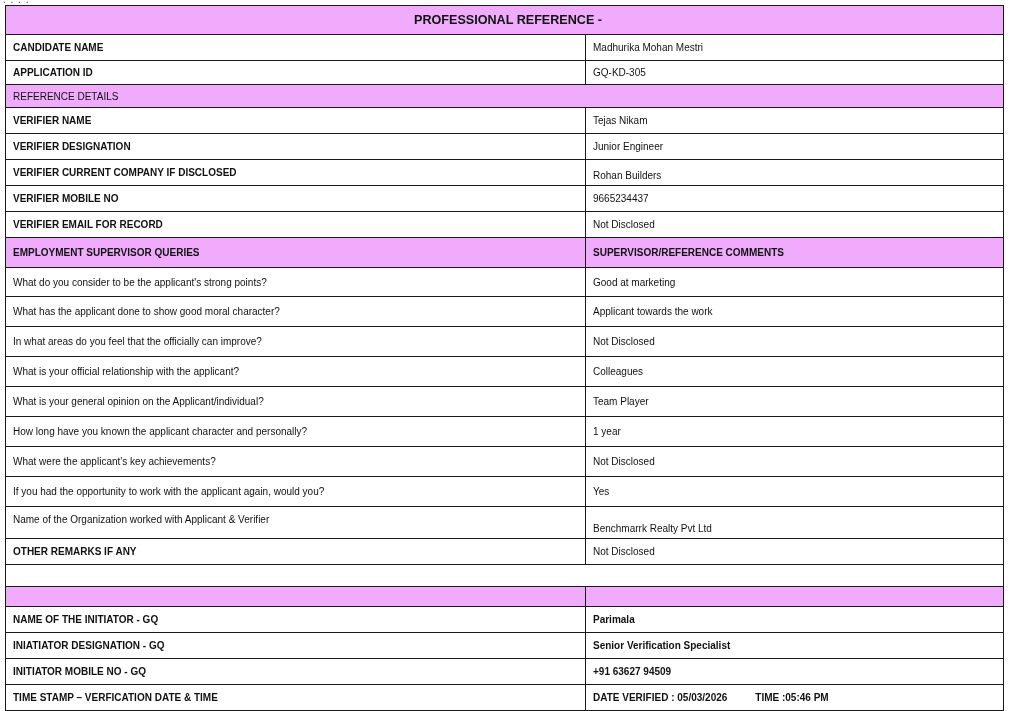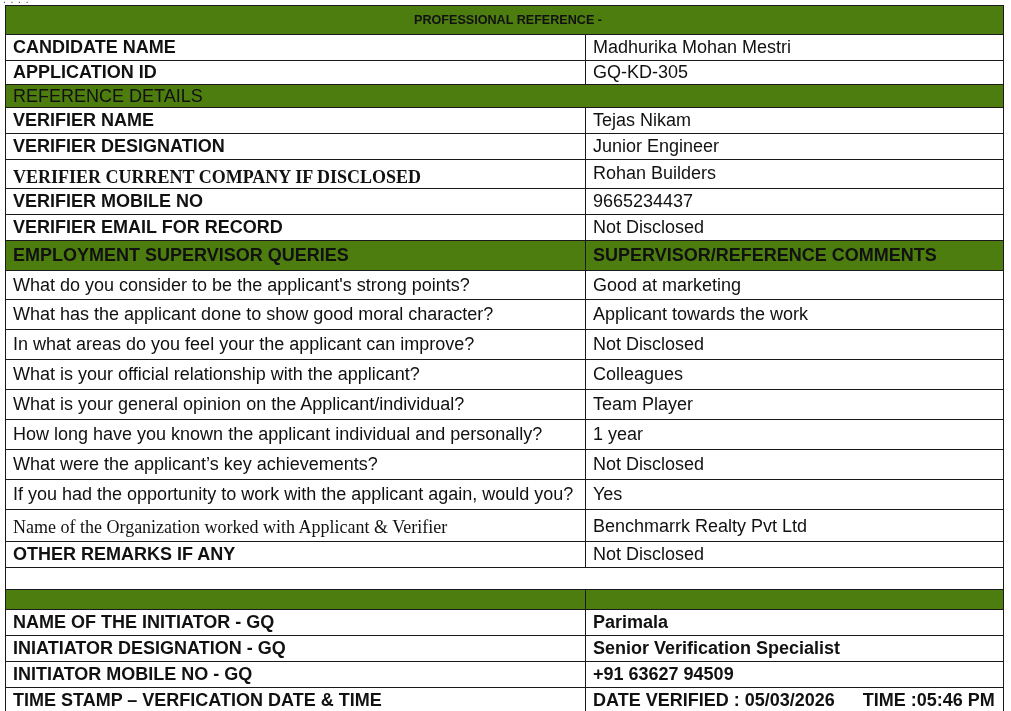--- a/index.html
+++ b/index.html
@@ -1,28 +1,28 @@
 <!DOCTYPE html>
 <html><head>
   <meta charset="utf-8">
   <style>
     html, body { margin: 0; padding: 0; background: #ffffff; }
     body { width: 1011px; height: 711px; position: relative; overflow: hidden;
            font-family: "Liberation Sans", "DejaVu Sans", sans-serif; color: #111; }
     .dots { position: absolute; left: 3px; top: -6px; font-size: 10px; color: #444; letter-spacing: 1px; }
     table { position: absolute; left: 5px; top: 5px; width: 998px; border-collapse: collapse; table-layout: fixed; }
-    td { border: 1.3px solid #1a1a1a; font-size: 18px; padding: 0 0 0 7px; vertical-align: middle;
+    td { border: 1.3px solid #1a1a1a; font-size: 10px; padding: 0 0 0 7px; vertical-align: middle;
          white-space: nowrap; overflow: hidden; }
     col.c1 { width: 580px; }
     col.c2 { width: 418px; }
-    .hdr td { background: #4d7c0f; }
+    .hdr td { background: #f0abfc; }
     .title td { height: 28px; text-align: center; font-weight: bold; font-size: 12.6px; }
     .b { font-weight: bold; }
     .bottom { vertical-align: bottom; padding-bottom: 4px; }
-    .top { vertical-align: top; padding-top: 7px; font-family: Liberation Serif, serif; }
+    .top { vertical-align: top; padding-top: 7px; }
     .spacer td { height: 21px; }
     .thin td { height: 19px; }
     .gap { display: inline-block; width: 28px; }
   </style>
 </head>
 <body>
 
 <div class="dots">. . . .</div>
 
 <table>
@@ -77,33 +77,33 @@
 
   <tr style="height:29px">
     <td>What do you consider to be the applicant's strong points?</td>
     <td>Good at marketing</td>
   </tr>
   <tr style="height:30px">
     <td>What has the applicant done to show good moral character?</td>
     <td>Applicant towards the work</td>
   </tr>
   <tr style="height:30px">
-    <td>In what areas do you feel your the applicant can improve?</td>
+    <td>In what areas do you feel that the officially can improve?</td>
     <td>Not Disclosed</td>
   </tr>
   <tr style="height:30px">
     <td>What is your official relationship with the applicant?</td>
     <td>Colleagues</td>
   </tr>
   <tr style="height:30px">
     <td>What is your general opinion on the Applicant/individual?</td>
     <td>Team Player</td>
   </tr>
   <tr style="height:30px">
-    <td>How long have you known the applicant individual and personally?</td>
+    <td>How long have you known the applicant character and personally?</td>
     <td>1 year</td>
   </tr>
   <tr style="height:30px">
     <td>What were the applicant’s key achievements?</td>
     <td>Not Disclosed</td>
   </tr>
   <tr style="height:30px">
     <td>If you had the opportunity to work with the applicant again, would you?</td>
     <td>Yes</td>
   </tr>

